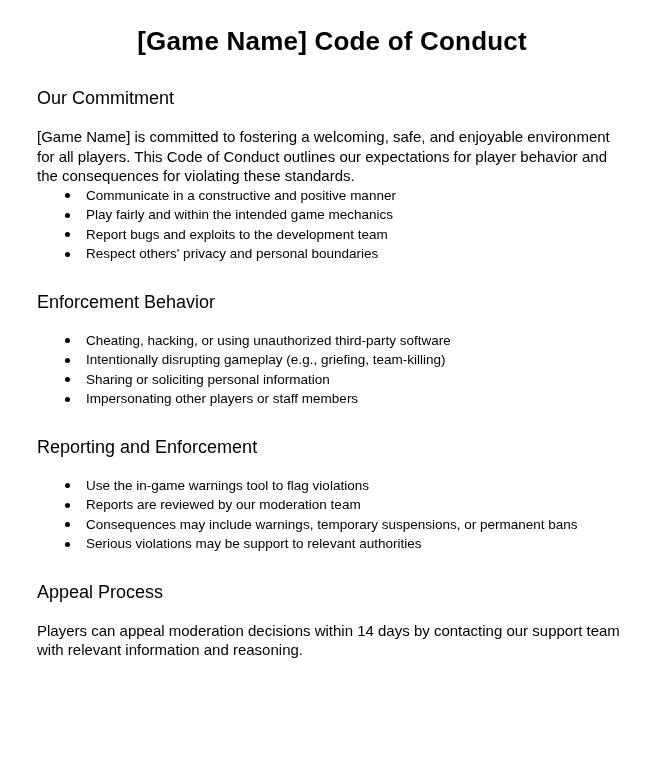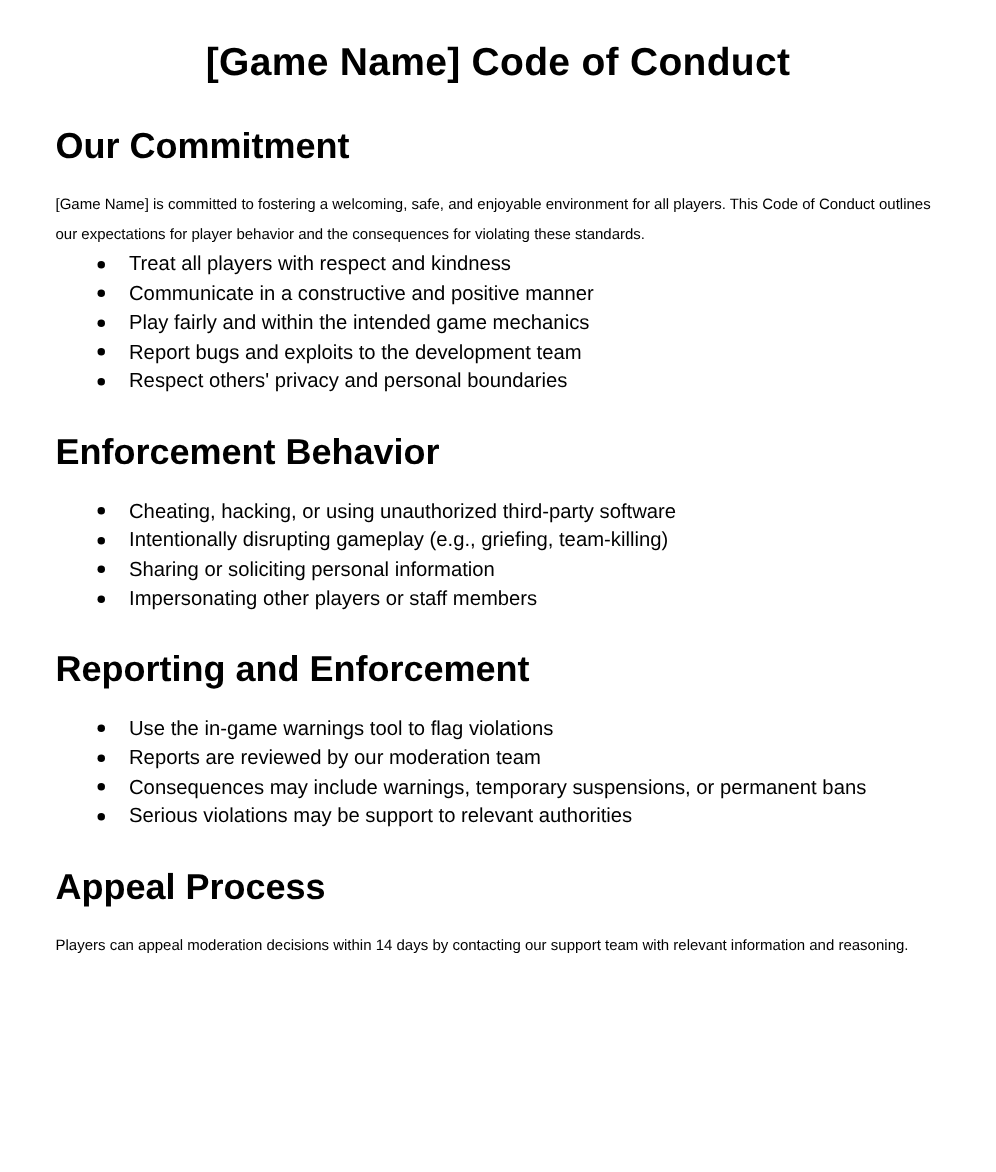--- a/index.html
+++ b/index.html
@@ -20,27 +20,27 @@
   }
   h1.doc-title {
     font-size: 26px;
     line-height: 30px;
     font-weight: 700;
     text-align: center;
     margin: 0 0 32px 0;
     letter-spacing: 0.2px;
   }
   h2.section-heading {
-    font-size: 24px;
+    font-size: 18px;
     line-height: 20px;
-    font-weight: 700;
+    font-weight: 400;
     margin: 28px 0 19px 0;
   }
   p.body-text {
-    font-size: 10px;
+    font-size: 15px;
     line-height: 19.5px;
     margin: 0;
   }
   ul.bullet-list {
     list-style: none;
     margin: 0;
     padding: 0 0 0 49px;
     font-size: 13.5px;
     line-height: 19.5px;
   }
@@ -66,21 +66,20 @@
 
   <h1 class="doc-title">[Game Name] Code of Conduct</h1>
 
   <section>
     <h2 class="section-heading">Our Commitment</h2>
     <p class="body-text">[Game Name] is committed to fostering a welcoming, safe, and enjoyable environment for all players. This Code of Conduct outlines our expectations for player behavior and the consequences for violating these standards.</p>
   </section>
 
   <section>
     <ul class="bullet-list">
-      <li>Treat all players with respect and kindness</li>
       <li>Communicate in a constructive and positive manner</li>
       <li>Play fairly and within the intended game mechanics</li>
       <li>Report bugs and exploits to the development team</li>
       <li>Respect others' privacy and personal boundaries</li>
     </ul>
   </section>
 
   <section>
     <h2 class="section-heading">Enforcement Behavior</h2>
     <ul class="bullet-list">

